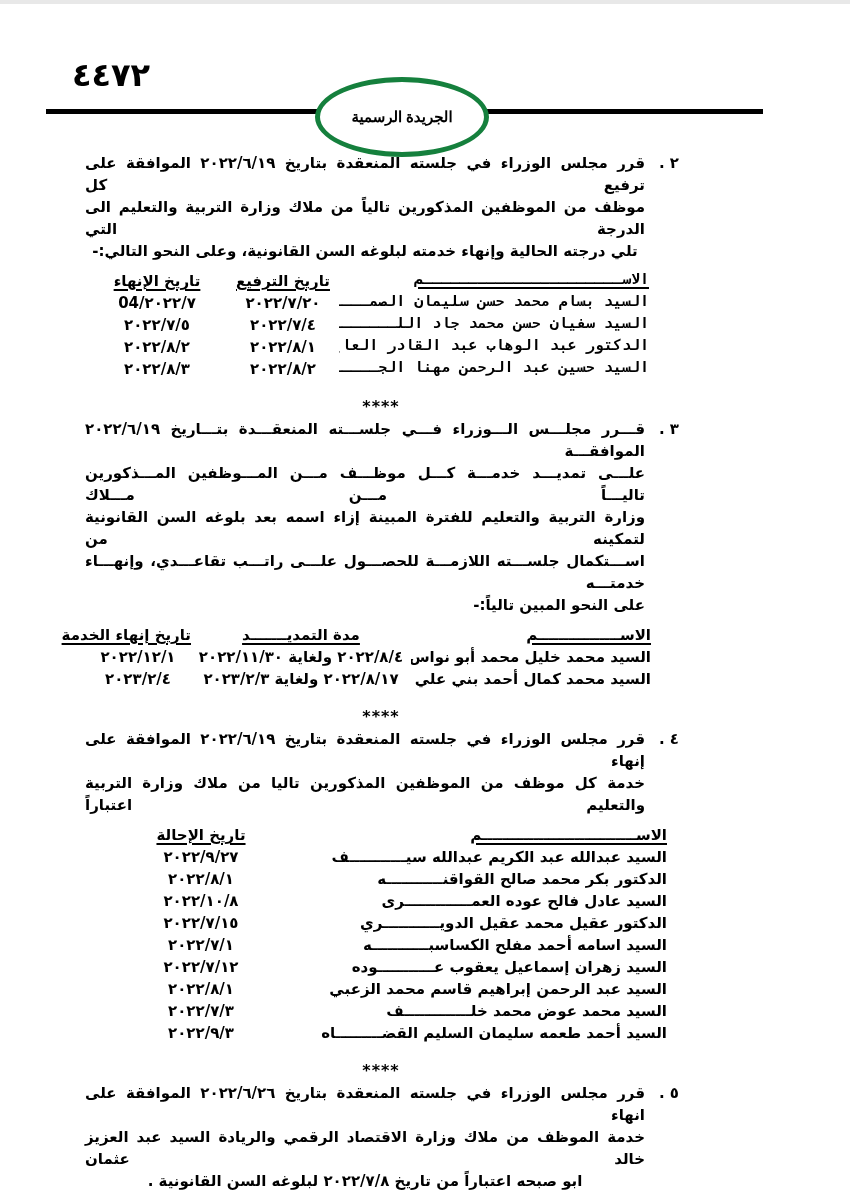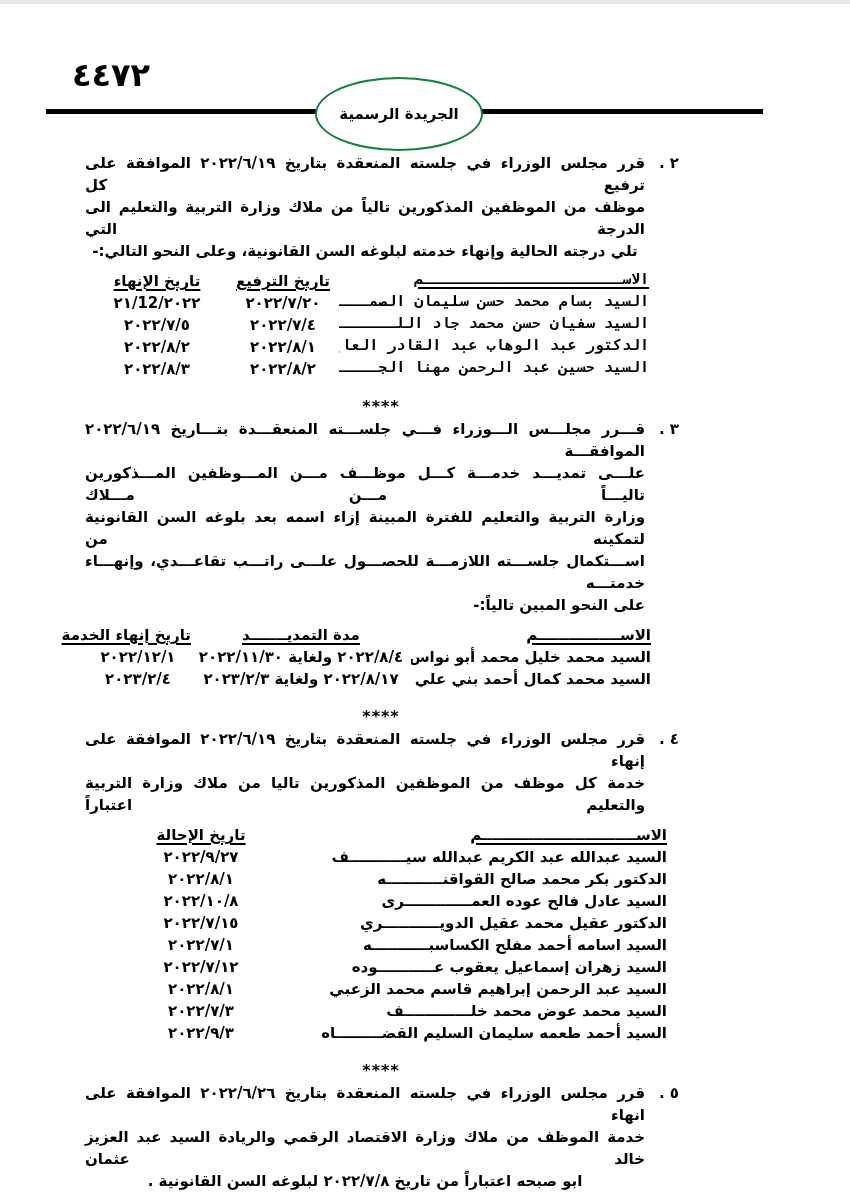--- a/index.html
+++ b/index.html
@@ -11,22 +11,22 @@
   
   .page-number{
     position:absolute;left:72px;top:52px;font-size:32px;letter-spacing:1px;
     direction:rtl;
   }
   .header-rule{
     position:absolute;left:46px;top:105px;width:717px;height:5px;background:#000;
   }
   .seal{
     position:absolute;left:315px;top:73px;width:164px;height:70px;
-    border:2px solid #15803d;border-radius:50%;background:#fff;
-    display:flex;align-items:center;justify-content:center;
+    border:5px solid #15803d;border-radius:50%;background:#fff;
+    display:flex;align-items:center;justify-content:center;font-family:Liberation Serif, serif;
   }
   .seal span{font-size:15px;font-weight:bold;direction:rtl;}
   
   .content{
     position:absolute;top:148px;right:173px;width:592px;direction:rtl;
     font-size:15px;line-height:22px;text-align:right;
   }
   .item{position:relative;}
   .item-marker{
     position:absolute;right:-2px;top:0;width:34px;text-align:right;
@@ -88,21 +88,21 @@
       </div>
       <div class="tbl t2">
         <div class="trow hdr">
           <div class="cell-name"><span>الاســــــــــــــــــــــم</span></div>
           <div class="cell-c c1"><span>تاريخ الترفيع</span></div>
           <div class="cell-c c2"><span>تاريخ الإنهاء</span></div>
         </div>
         <div class="trow">
           <div class="cell-name">السيد بسام محمد حسن سليمان الصمـــــادي</div>
           <div class="cell-c c1">٢٠٢٢/٧/٢٠</div>
-          <div class="cell-c c2">٢٠٢٢/12/٢١</div>
+          <div class="cell-c c2">٢٠٢٢/٧/04</div>
         </div>
         <div class="trow">
           <div class="cell-name">السيد سفيان حسن محمد جاد اللـــــــــــه</div>
           <div class="cell-c c1">٢٠٢٢/٧/٤</div>
           <div class="cell-c c2">٢٠٢٢/٧/٥</div>
         </div>
         <div class="trow">
           <div class="cell-name">الدكتور عبد الوهاب عبد القادر العايش بزبـز</div>
           <div class="cell-c c1">٢٠٢٢/٨/١</div>
           <div class="cell-c c2">٢٠٢٢/٨/٢</div>

